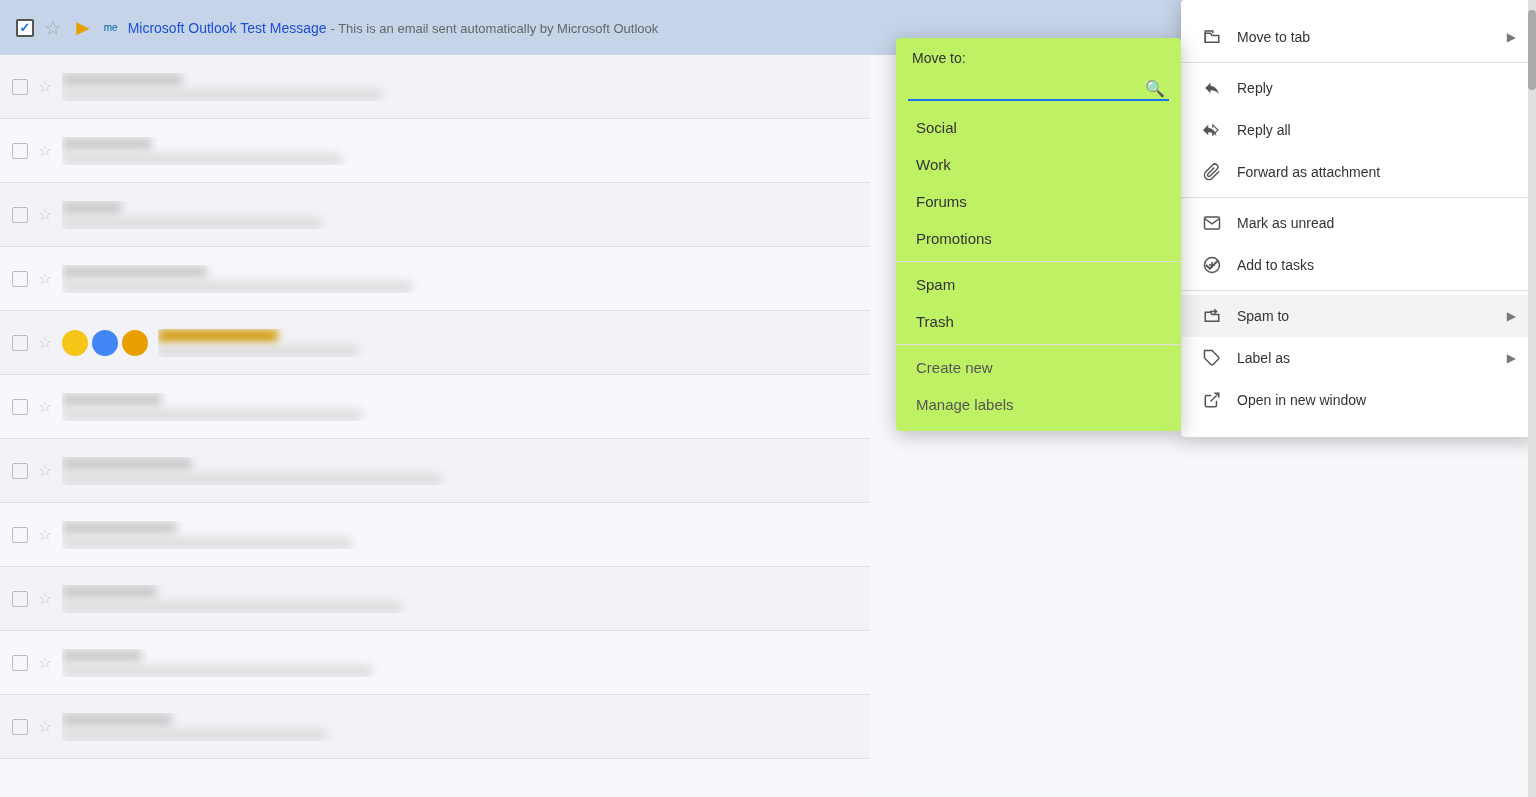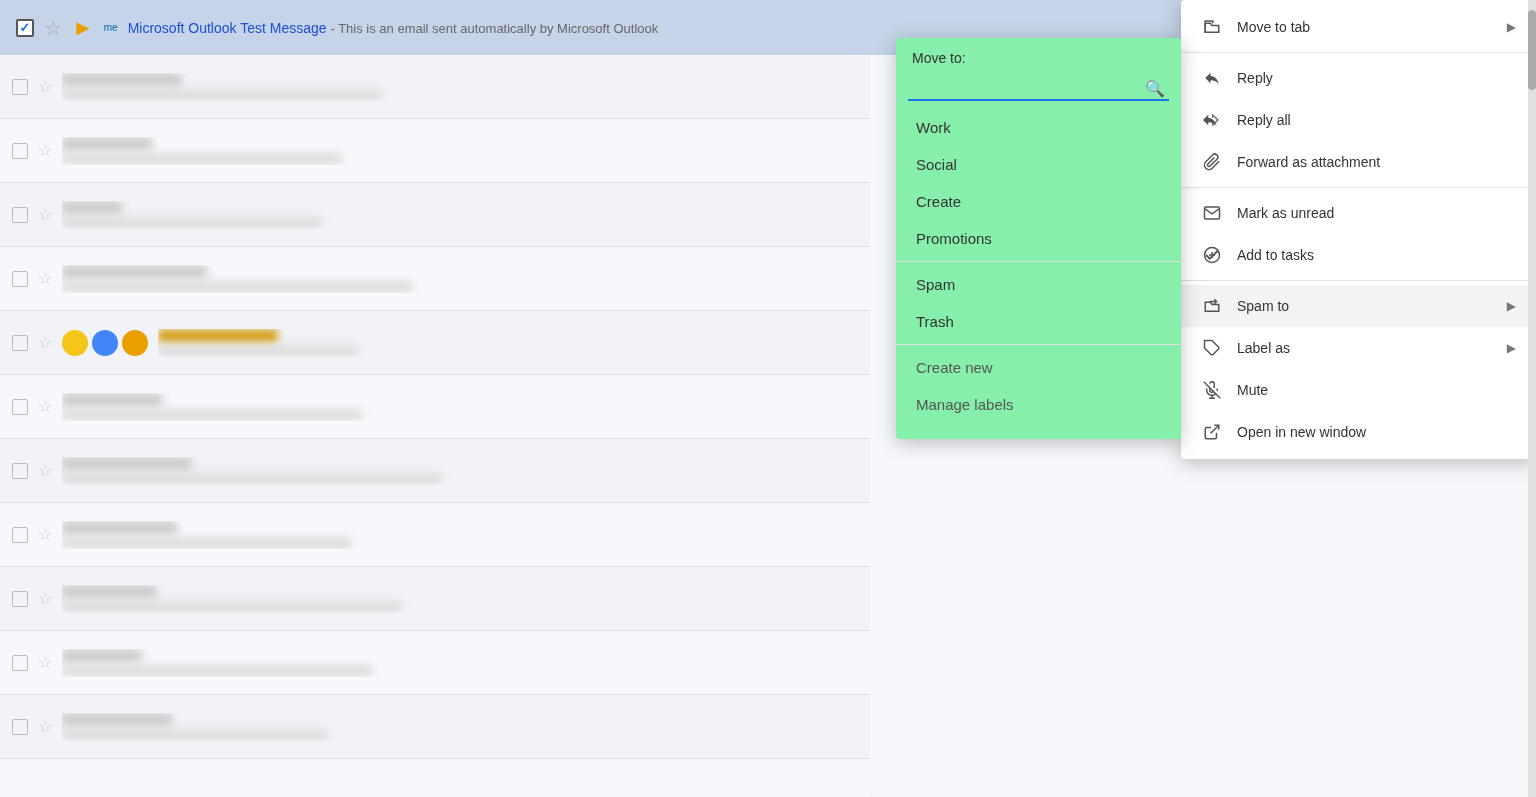--- a/index.html
+++ b/index.html
@@ -141,21 +141,21 @@
     
     .context-menu-right {
       position: absolute;
       top: 0;
       right: 0;
       width: 355px;
       background: #fff;
       box-shadow: 0 4px 20px rgba(0,0,0,0.25);
       border-radius: 4px;
       z-index: 100;
-      padding: 6px 0;
+      padding: 16px 0;
     }
 
     .cm-item {
       display: flex;
       align-items: center;
       padding: 10px 20px;
       gap: 14px;
       cursor: pointer;
       font-size: 14px;
       color: #333;
@@ -188,25 +188,25 @@
       background: #e0e0e0;
       margin: 4px 0;
     }
 
     
     .move-to-dropdown {
       position: absolute;
       top: 38px;
       right: 355px;
       width: 285px;
-      background: #86efac;
+      background: #bef264;
       box-shadow: 0 4px 20px rgba(0,0,0,0.25);
       border-radius: 4px;
       z-index: 101;
-      padding: 12px 0 16px 0;
+      padding: 12px 0 8px 0;
     }
 
     .move-to-title {
       font-size: 14px;
       color: #333;
       padding: 0 16px 8px 16px;
       font-weight: 400;
     }
 
     .move-to-search-wrapper {
@@ -477,32 +477,20 @@
     <div class="cm-item-icon">
       <svg width="18" height="18" viewBox="0 0 24 24" fill="none" stroke="#555" stroke-width="2">
         <path d="M20.59 13.41l-7.17 7.17a2 2 0 01-2.83 0L2 12V2h10l8.59 8.59a2 2 0 010 2.82z"></path>
         <line x1="7" y1="7" x2="7.01" y2="7"></line>
       </svg>
     </div>
     <span class="cm-item-label">Label as</span>
     <span class="cm-item-arrow">▶</span>
   </div>
 
-  <div class="cm-item">
-    <div class="cm-item-icon">
-      <svg width="18" height="18" viewBox="0 0 24 24" fill="none" stroke="#555" stroke-width="2">
-        <line x1="1" y1="1" x2="23" y2="23"></line>
-        <path d="M9 9v3a3 3 0 005.12 2.12M15 9.34V4a3 3 0 00-5.94-.6"></path>
-        <path d="M17 16.95A7 7 0 015 12v-2m14 0v2a7 7 0 01-.11 1.23"></path>
-        <line x1="12" y1="19" x2="12" y2="23"></line>
-        <line x1="8" y1="23" x2="16" y2="23"></line>
-      </svg>
-    </div>
-    <span class="cm-item-label">Mute</span>
-  </div>
 
   <div class="cm-item">
     <div class="cm-item-icon">
       <svg width="18" height="18" viewBox="0 0 24 24" fill="none" stroke="#555" stroke-width="2">
         <path d="M18 13v6a2 2 0 01-2 2H5a2 2 0 01-2-2V8a2 2 0 012-2h6"></path>
         <polyline points="15 3 21 3 21 9"></polyline>
         <line x1="10" y1="14" x2="21" y2="3"></line>
       </svg>
     </div>
     <span class="cm-item-label">Open in new window</span>
@@ -511,27 +499,27 @@
 
 <div class="move-to-dropdown">
   <div class="move-to-title">Move to:</div>
 
   <div class="move-to-search-wrapper">
     <input type="text" style="border-top: none; border-right: none; border-left: none; border-image: initial; border-bottom: 2px solid rgb(26, 115, 232); outline: none; font-size: 15px; width: 100%; padding: 4px 28px 4px 4px; background: transparent; color: rgb(51, 51, 51);" placeholder="">
     <span class="move-to-search-icon">🔍</span>
   </div>
 
   <div class="move-to-item">
+    <span>Social</span>
+  </div>
+  <div class="move-to-item">
     <span>Work</span>
   </div>
   <div class="move-to-item">
-    <span>Social</span>
-  </div>
-  <div class="move-to-item">
-    <span>Create</span>
+    <span>Forums</span>
   </div>
   <div class="move-to-item">
     <span>Promotions</span>
   </div>
 
   <div class="move-to-divider"></div>
 
   <div class="move-to-item">
     <span>Spam</span>
   </div>

